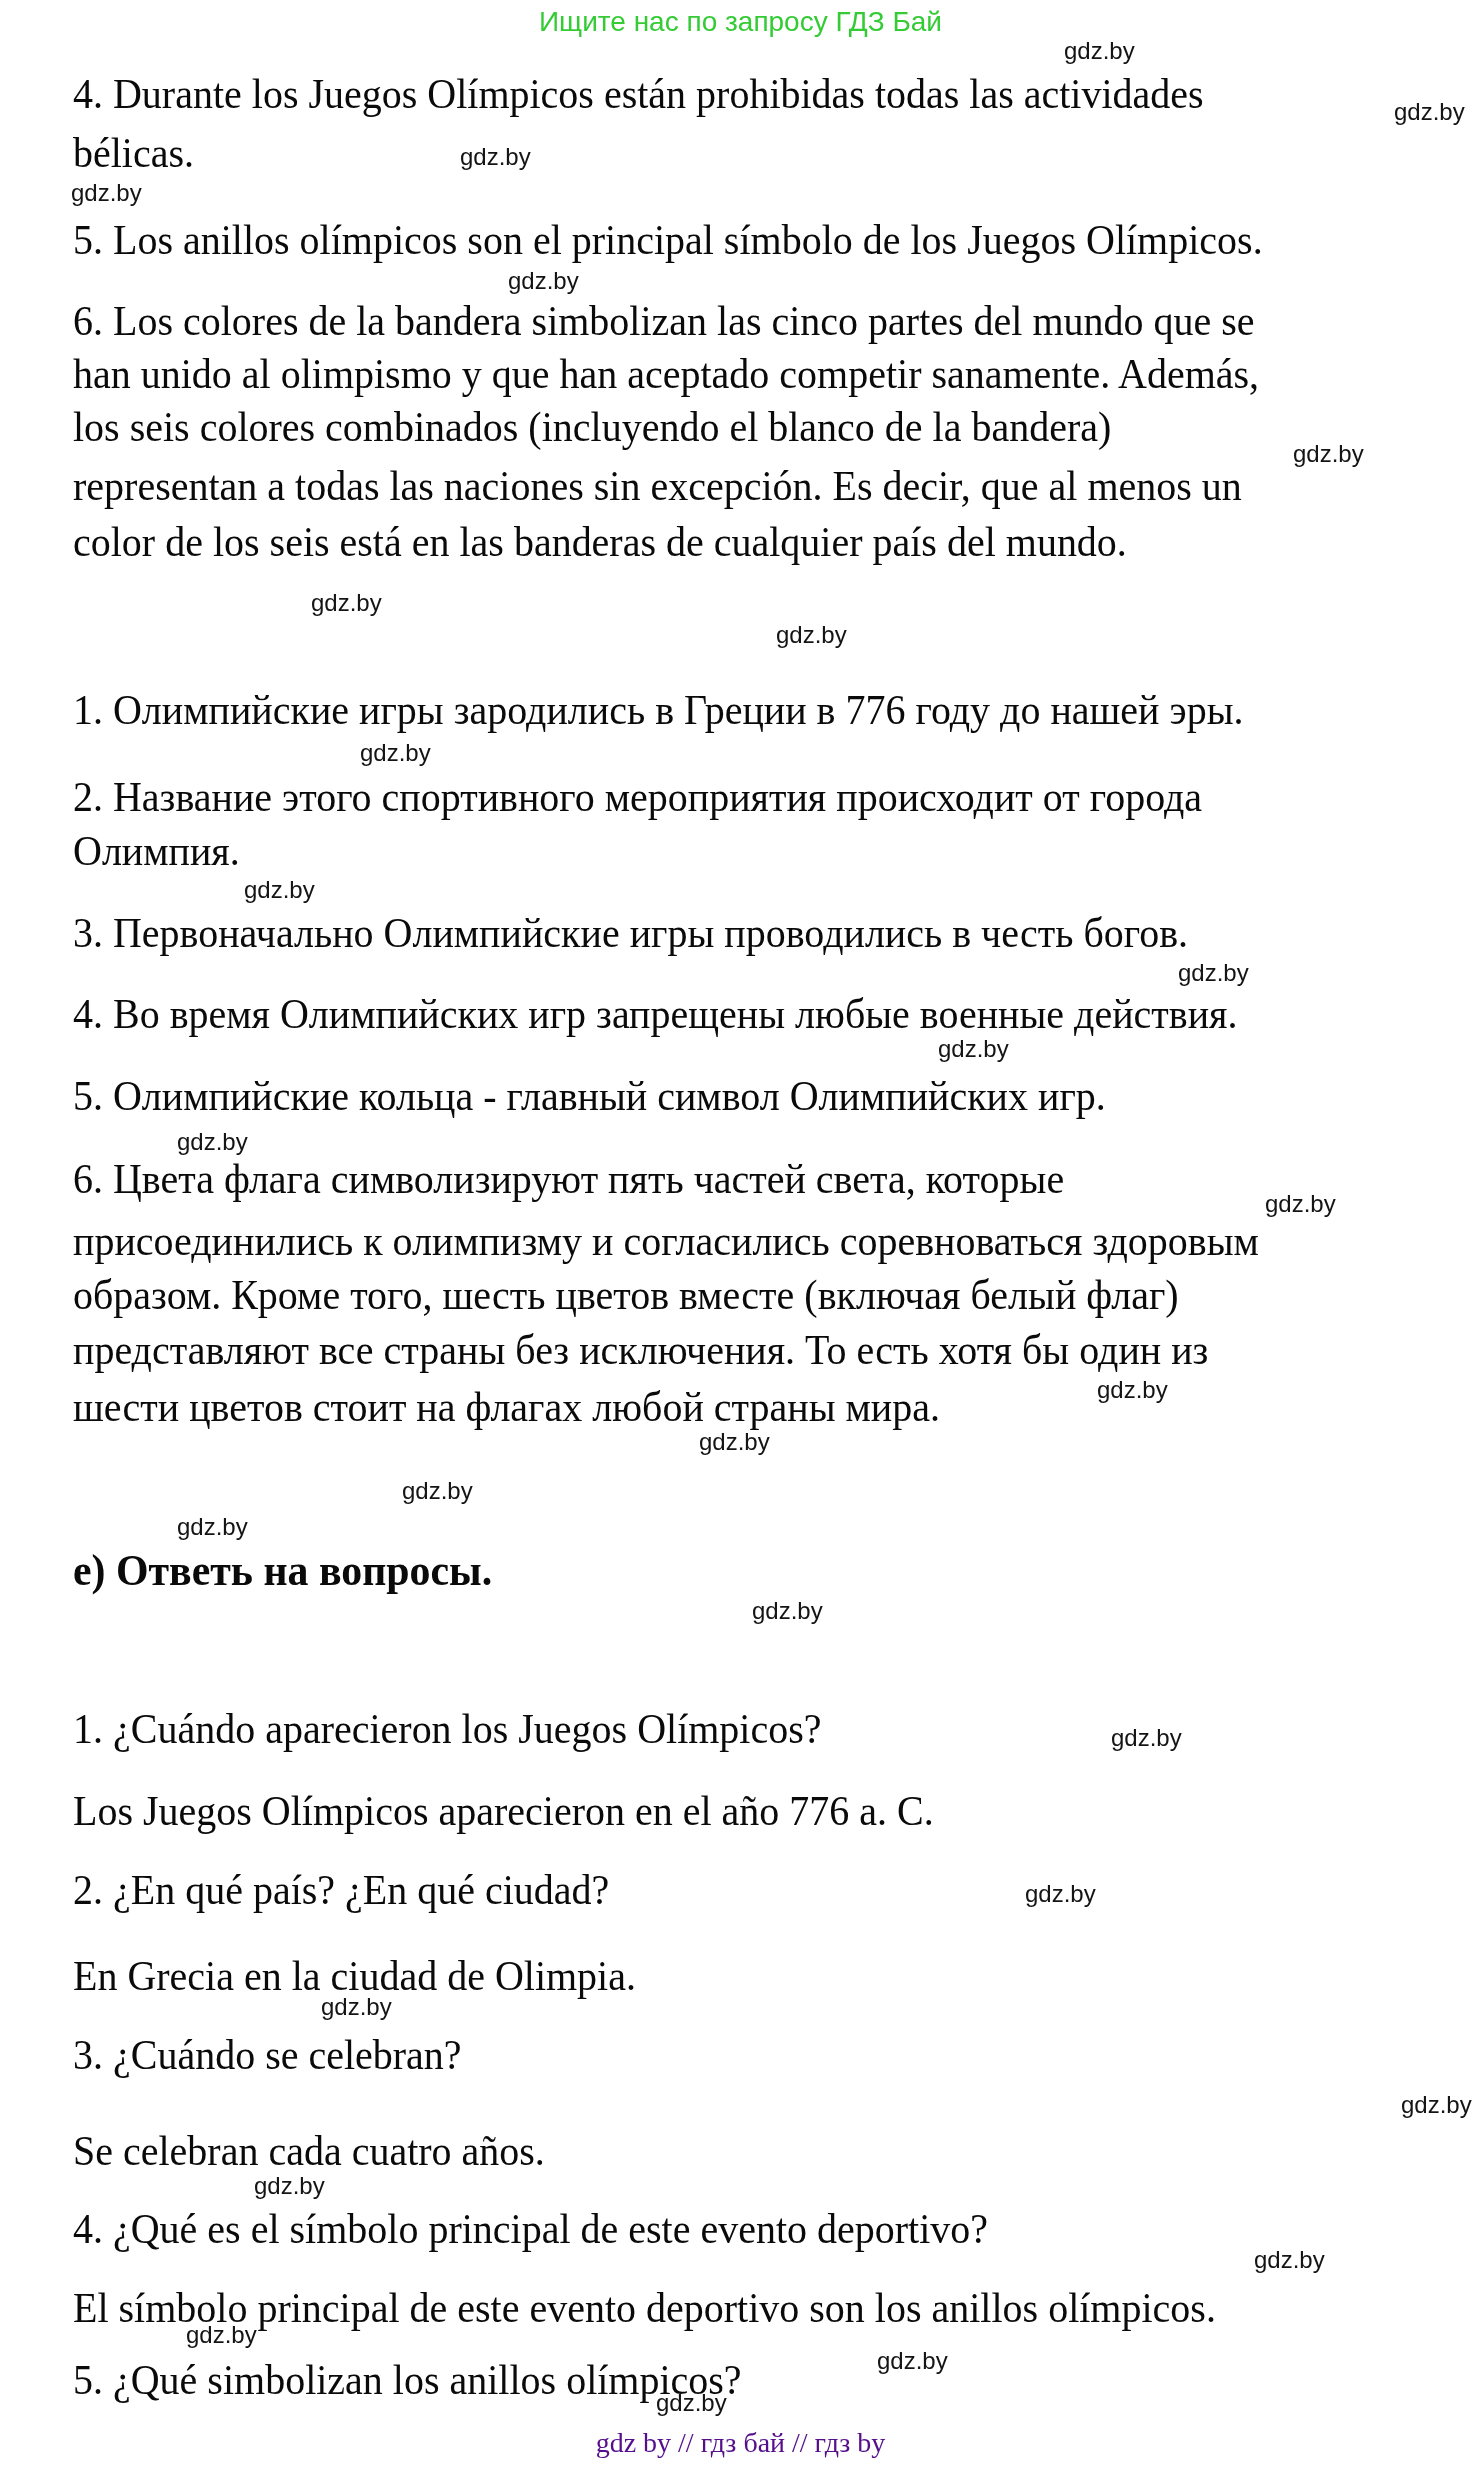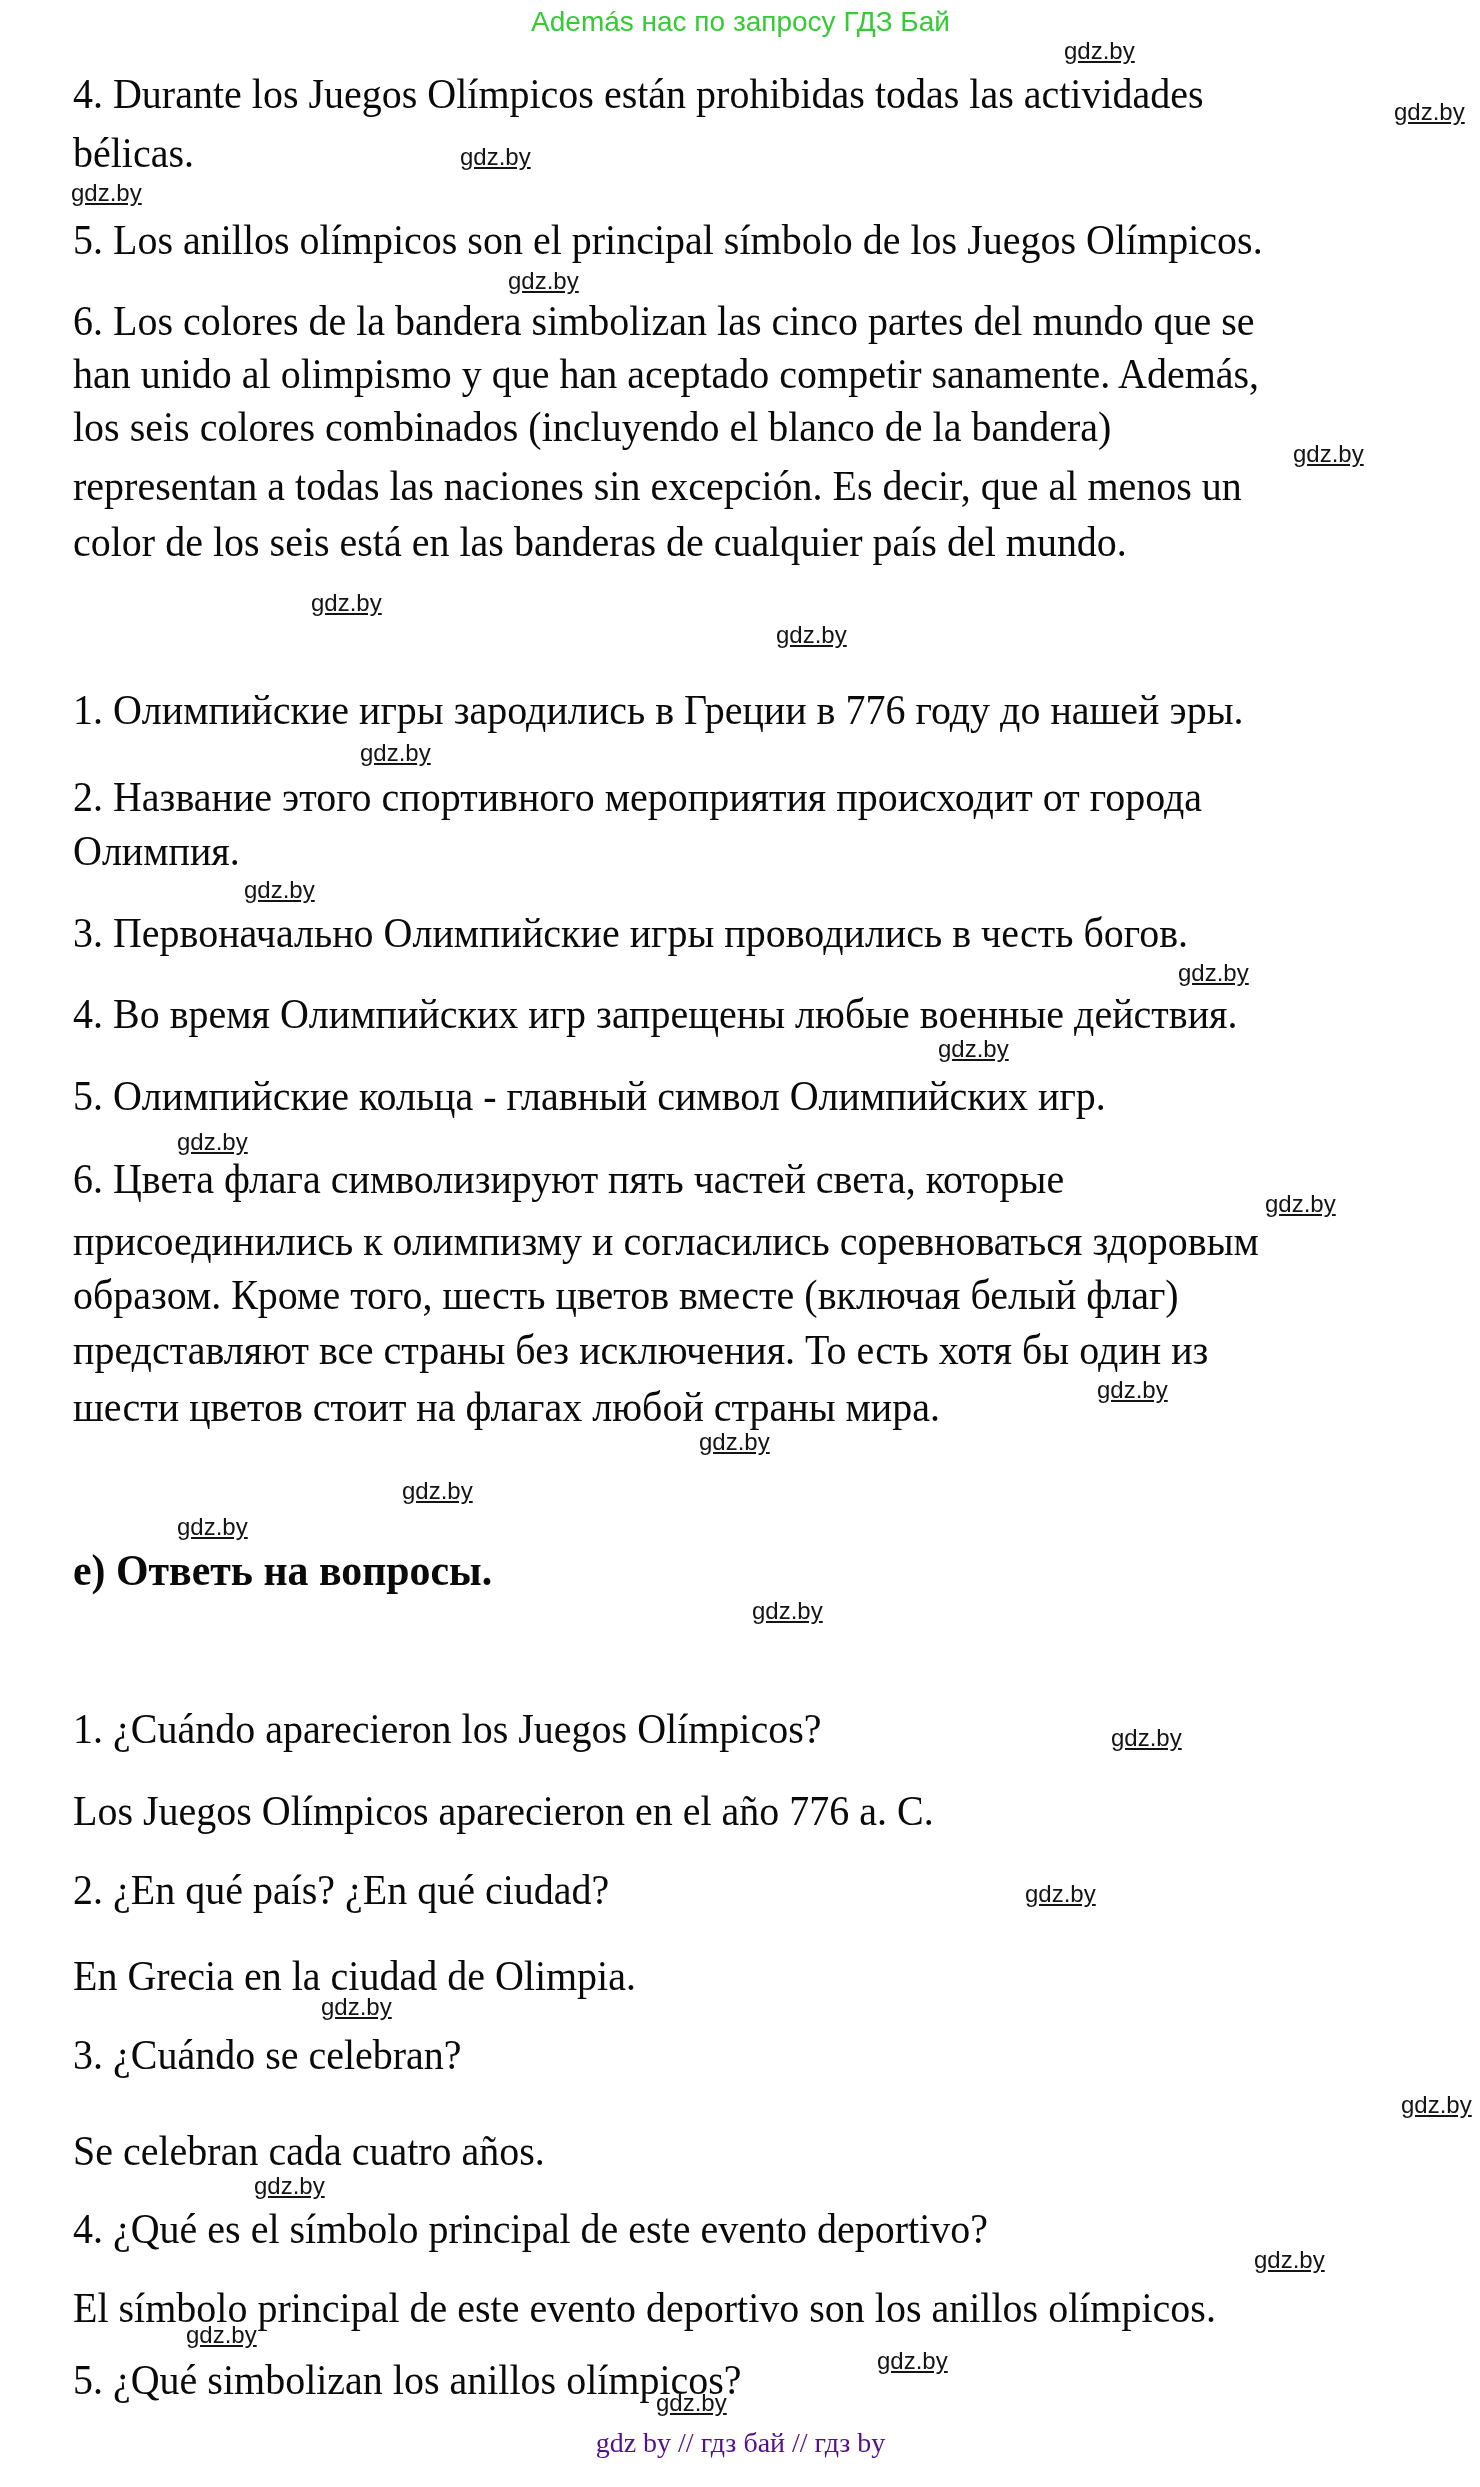--- a/index.html
+++ b/index.html
@@ -31,38 +31,37 @@
     transform: scaleX(0.93);
     transform-origin: 0 0;
   }
   .line.bold { font-weight: bold; font-size: 45px; }
   .wm {
     position: absolute;
     font-family: "Liberation Sans", sans-serif;
     font-size: 24px;
     color: #141414;
     white-space: nowrap;
-    text-decoration: underline;
   }
   .ftr {
     position: absolute;
     top: 2427px; left: 0; width: 100%;
     text-align: center;
     font-family: Liberation Serif, serif;
     font-size: 28px;
     color: #560f8c;
     white-space: nowrap;
   }
 </style>
 </head>
 <body>
 
 <div id="page">
 
-  <div class="hdr">Además нас по запросу ГДЗ Бай</div>
+  <div class="hdr">Ищите нас по запросу ГДЗ Бай</div>
 
   <div class="line" style="top:71px">4. Durante los Juegos Olímpicos están prohibidas todas las actividades</div>
   <div class="line" style="top:130px">bélicas.</div>
   <div class="line" style="top:217px">5. Los anillos olímpicos son el principal símbolo de los Juegos Olímpicos.</div>
   <div class="line" style="top:298px">6. Los colores de la bandera simbolizan las cinco partes del mundo que se</div>
   <div class="line" style="top:351px">han unido al olimpismo y que han aceptado competir sanamente. Además,</div>
   <div class="line" style="top:404px">los seis colores combinados (incluyendo el blanco de la bandera)</div>
   <div class="line" style="top:463px">representan a todas las naciones sin excepción. Es decir, que al menos un</div>
   <div class="line" style="top:519px">color de los seis está en las banderas de cualquier país del mundo.</div>
 

